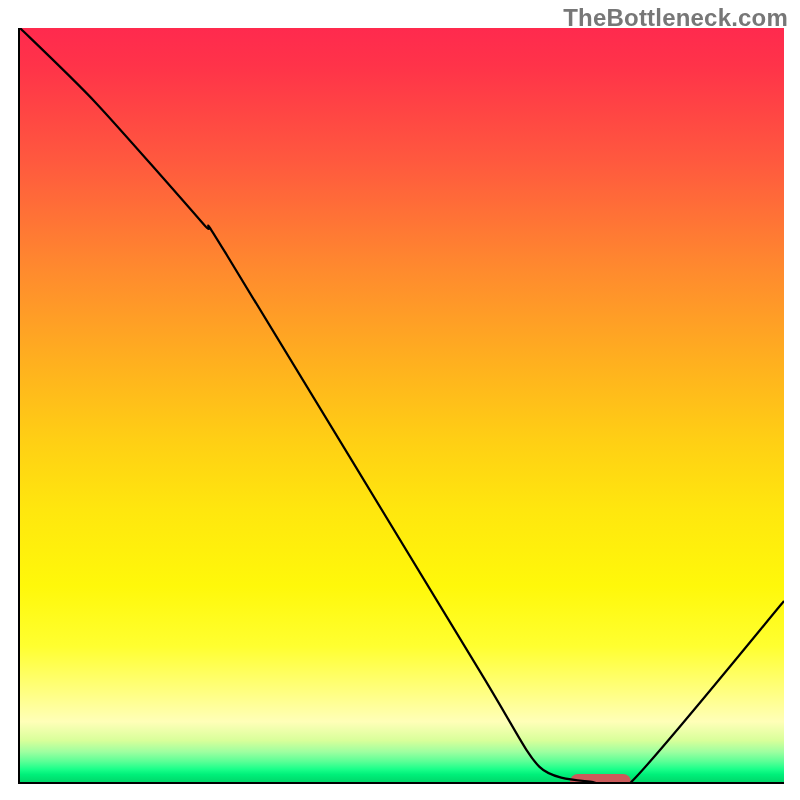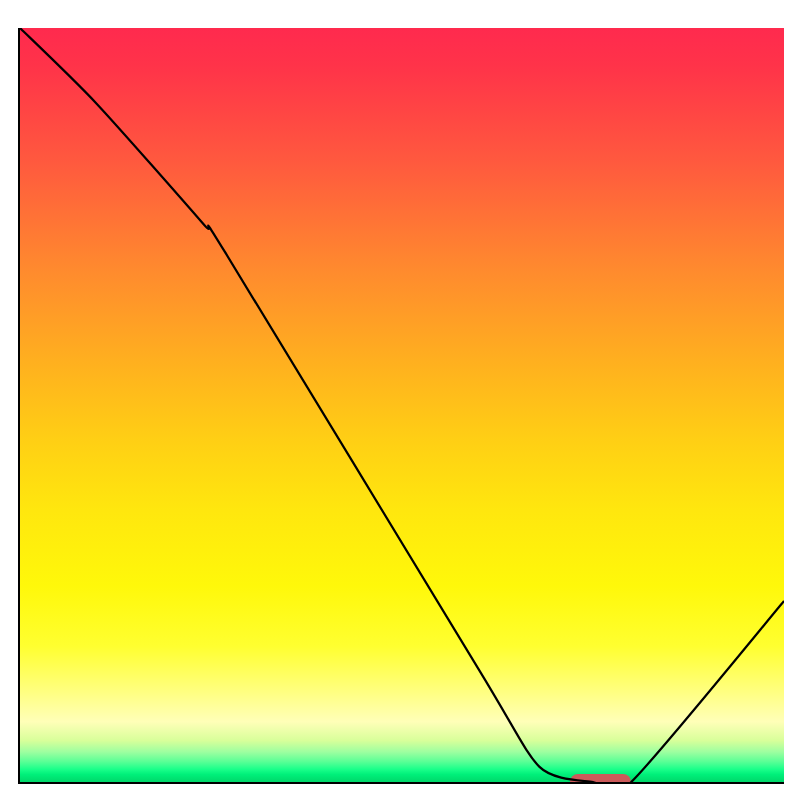--- a/index.html
+++ b/index.html
@@ -75,20 +75,21 @@
     top: 0;
     width: 100%;
     height: 100%;
     pointer-events: none;
   }
 </style>
 </head>
 <body>
 
 <div class="chart-container">
+  <div class="watermark">TheBottleneck.com</div>
 
   <div class="plot-area">
     <div class="gradient"></div>
     <div class="marker" id="marker" style="left: 550.08px; width: 61.12px; bottom: -8px;"></div>
     <svg class="curve" viewBox="0 0 764 754" preserveAspectRatio="none">
       <path id="curvePath" d="M 0 0 C 9.2 9.0, 54.4 51.9, 76.4 75.4 C 98.4 98.9, 167.8 177.9, 183.4 196.0 C 198.9 214.1, 173.3 172.8, 206.3 226.2 C 239.3 279.6, 420.8 579.4, 458.4 640.9 C 496.0 702.4, 505.8 725.3, 519.5 738.9 C 533.3 752.5, 562.0 752.2, 573.0 754.0 C 584.0 755.8, 588.3 775.7, 611.2 754.0 C 634.1 732.3, 745.7 594.8, 764.0 573.0" fill="none" stroke="#000" stroke-width="2.2"></path>
     </svg>
   </div>
 </div>
 

